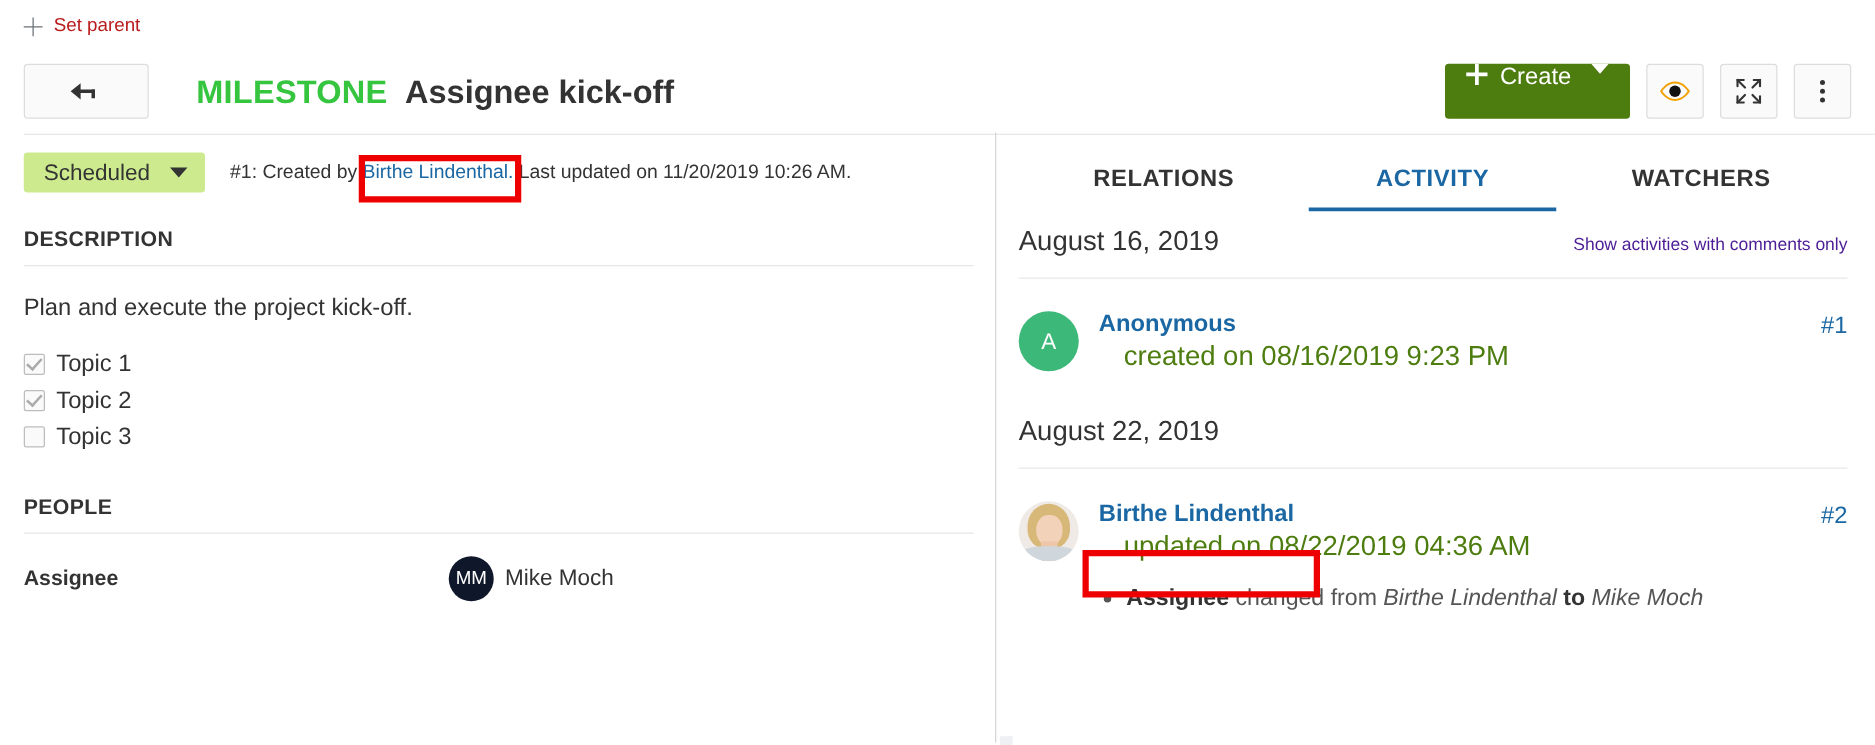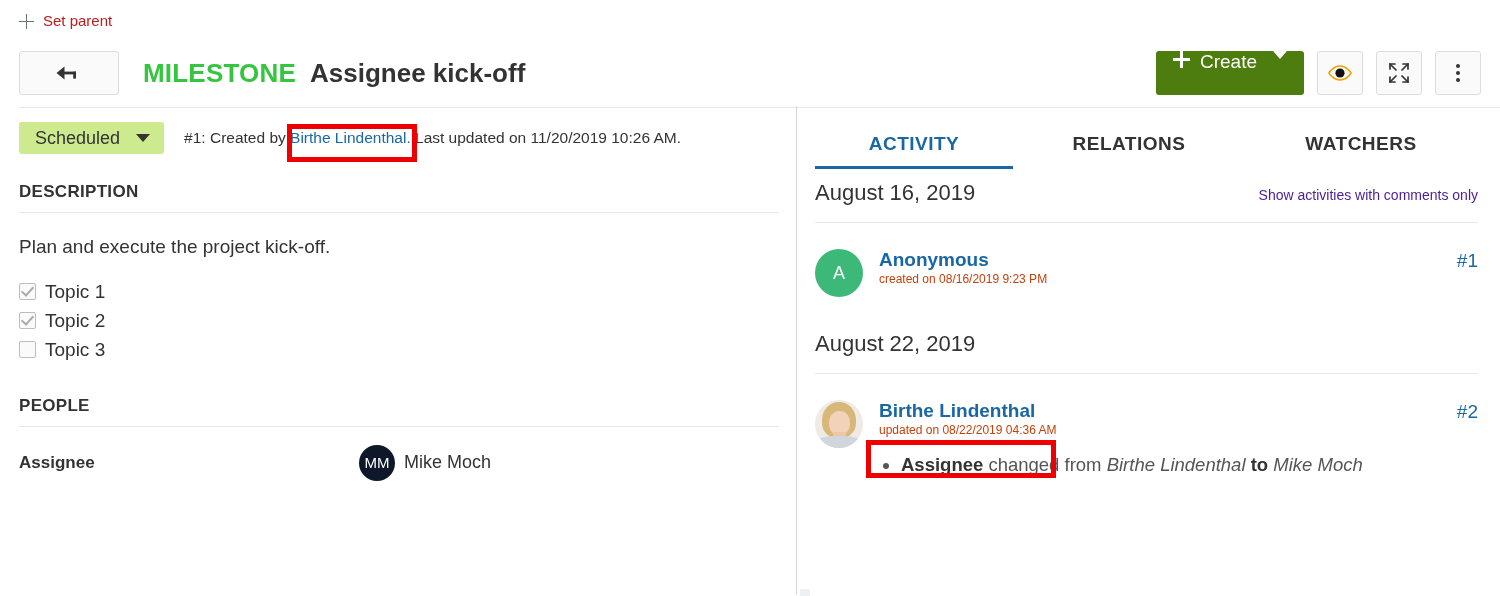--- a/index.html
+++ b/index.html
@@ -68,21 +68,21 @@
     justify-content: center;
     cursor: pointer;
     flex: 0 0 auto;
   }
   .back-arrow-svg { display: block; }
 
   .title-block {
     display: flex;
     align-items: center;
     gap: 14px;
-    margin-left: 24px;
+    margin-left: 38px;
     flex: 1 1 auto;
     min-width: 0;
   }
   .wp-type {
     color: #35c53f;
     font-size: 26px;
     font-weight: bold;
     letter-spacing: 0.2px;
     white-space: nowrap;
   }
@@ -414,23 +414,24 @@
   }
   .activity-user {
     font-size: 19px;
     font-weight: bold;
     color: #1a67a3;
     text-decoration: none;
     cursor: pointer;
     display: inline-block;
   }
   .activity-time {
-    font-size: 12px;
-    color: #c2410c;
+    font-size: 22px;
+    color: #4d7c0f;
     margin-top: 1px;
+    margin-left: 20px;
   }
   .activity-number {
     position: absolute;
     right: 0;
     top: 27px;
     font-size: 19px;
     color: #1a67a3;
     text-decoration: none;
     cursor: pointer;
   }
@@ -574,22 +575,22 @@
         <span class="avatar-initials">MM</span>
         <span>Mike Moch</span>
       </div>
     </div>
 
   </div>
 
   <div class="right-pane">
 
     <div class="tabs">
+      <div class="tab tab-relations">RELATIONS</div>
       <div class="tab tab-activity active">ACTIVITY</div>
-      <div class="tab tab-relations">RELATIONS</div>
       <div class="tab tab-watchers">WATCHERS</div>
     </div>
 
     <div class="date-row">
       <div class="date-heading">August 16, 2019</div>
       <div class="comments-only">Show activities with comments only</div>
     </div>
     <div class="activity-rule"></div>
 
     <div class="activity">

